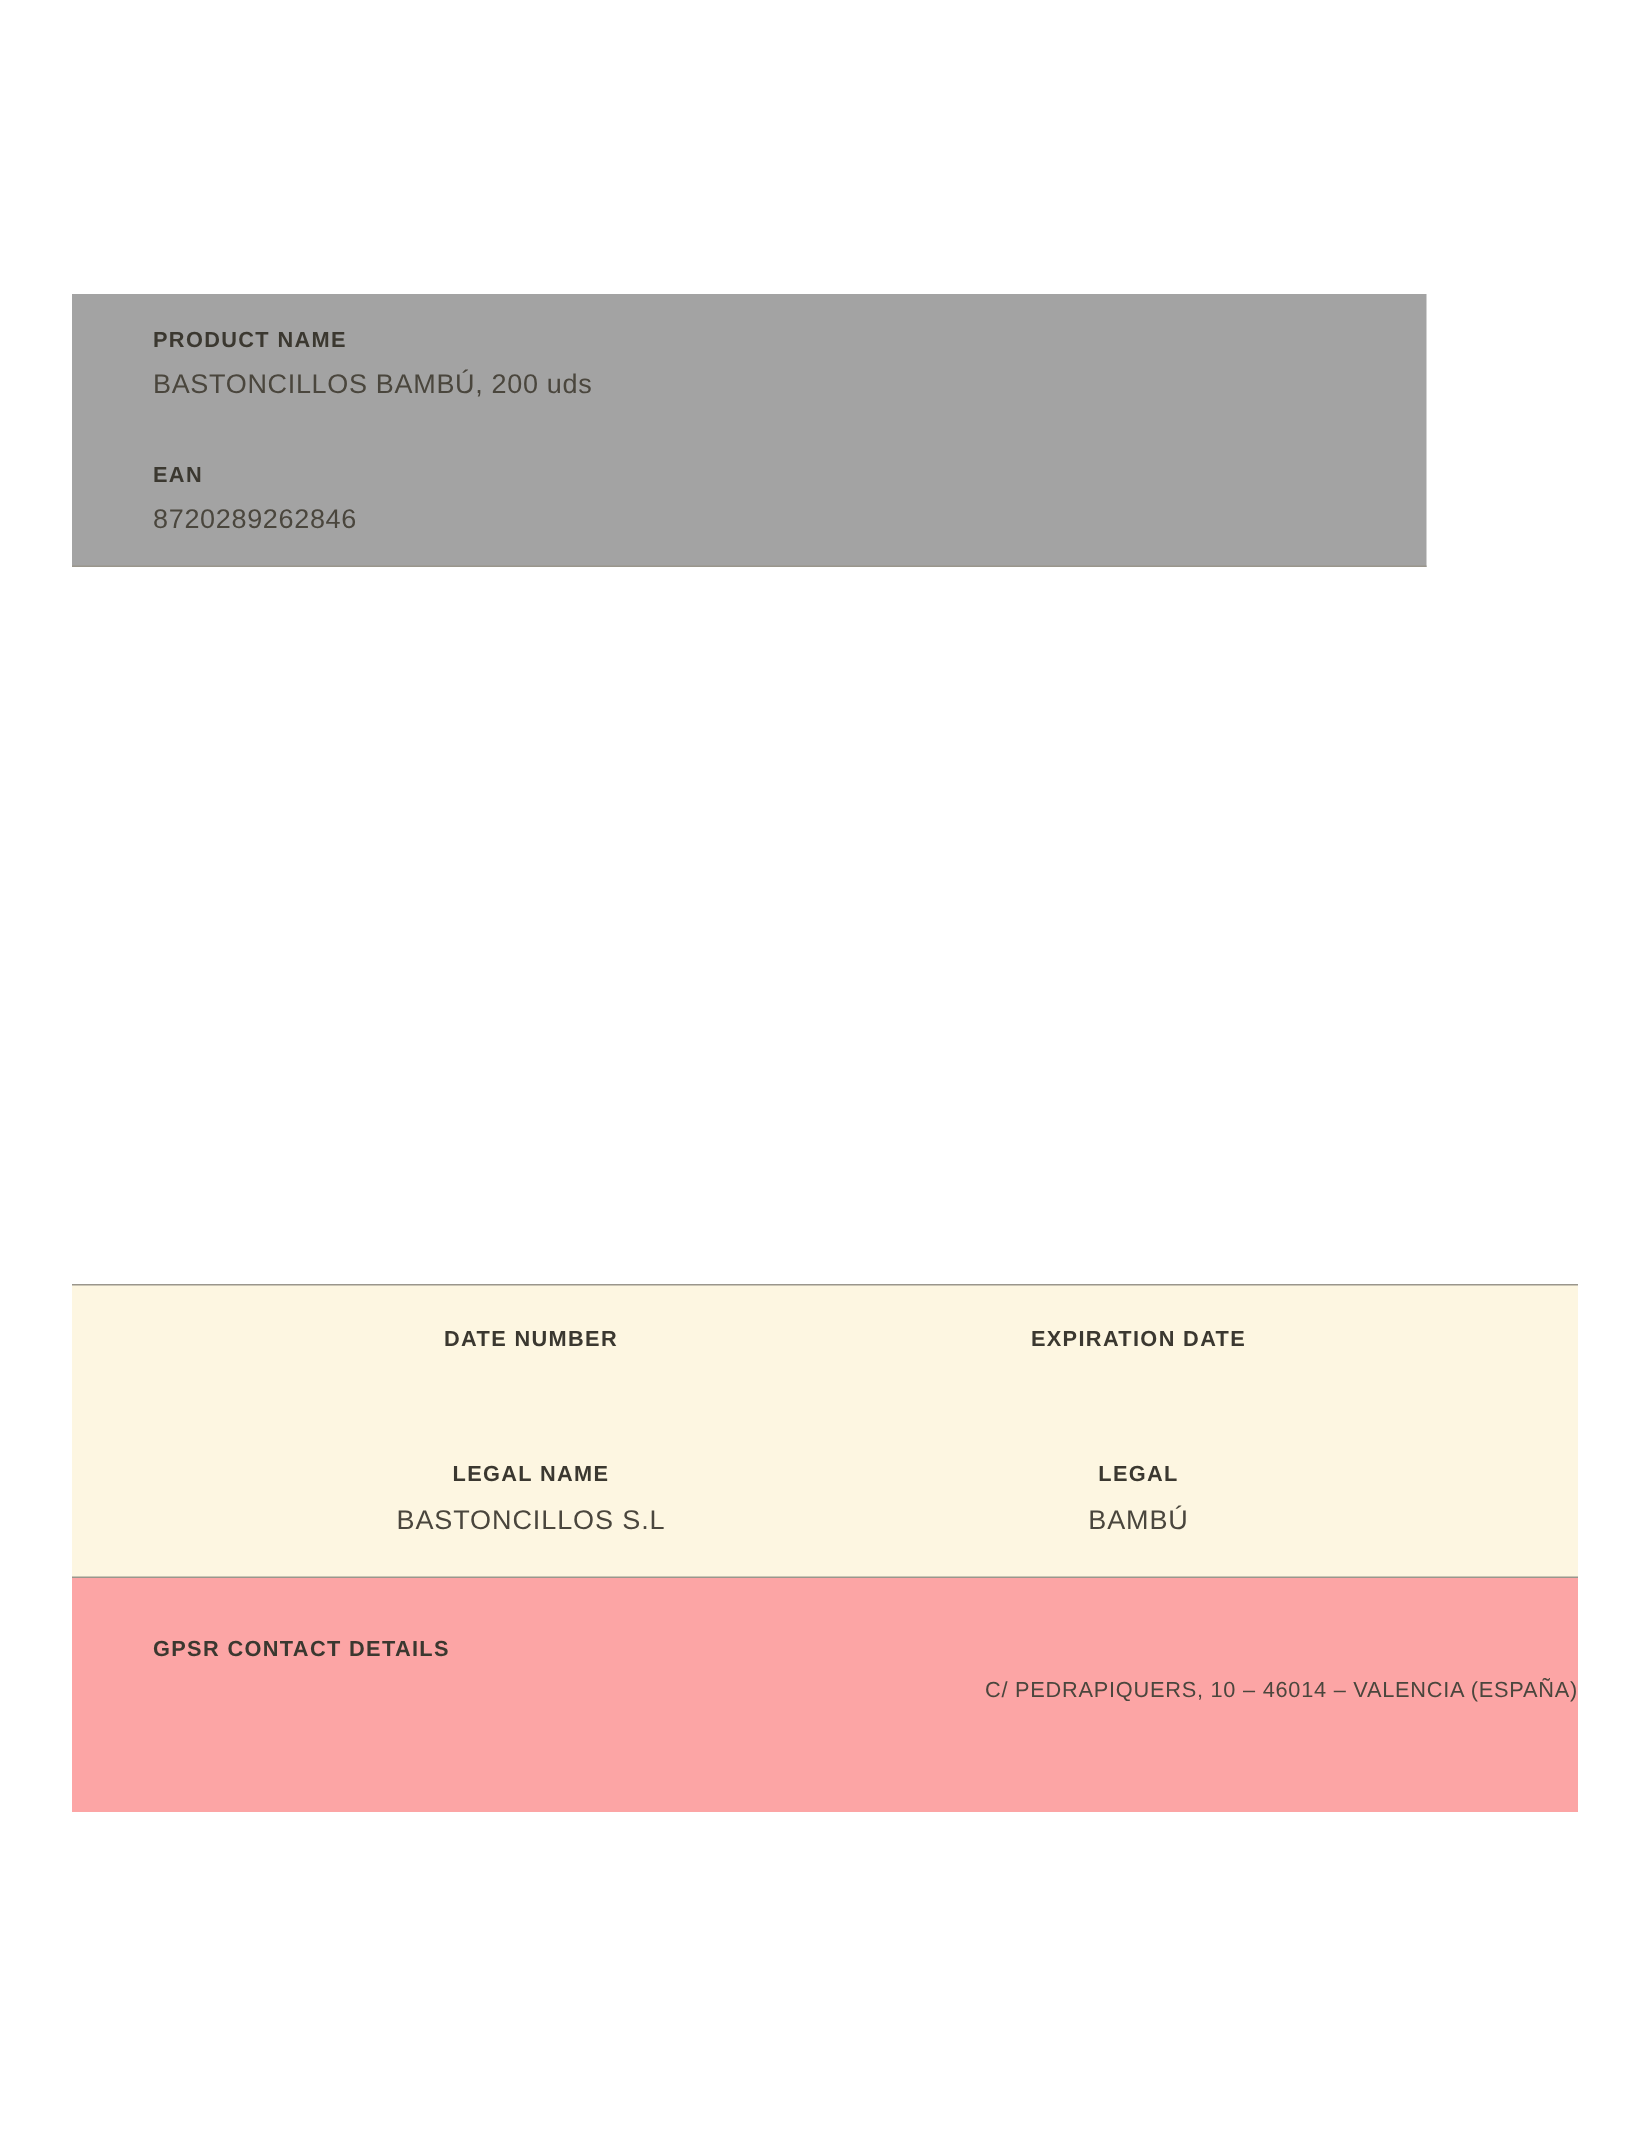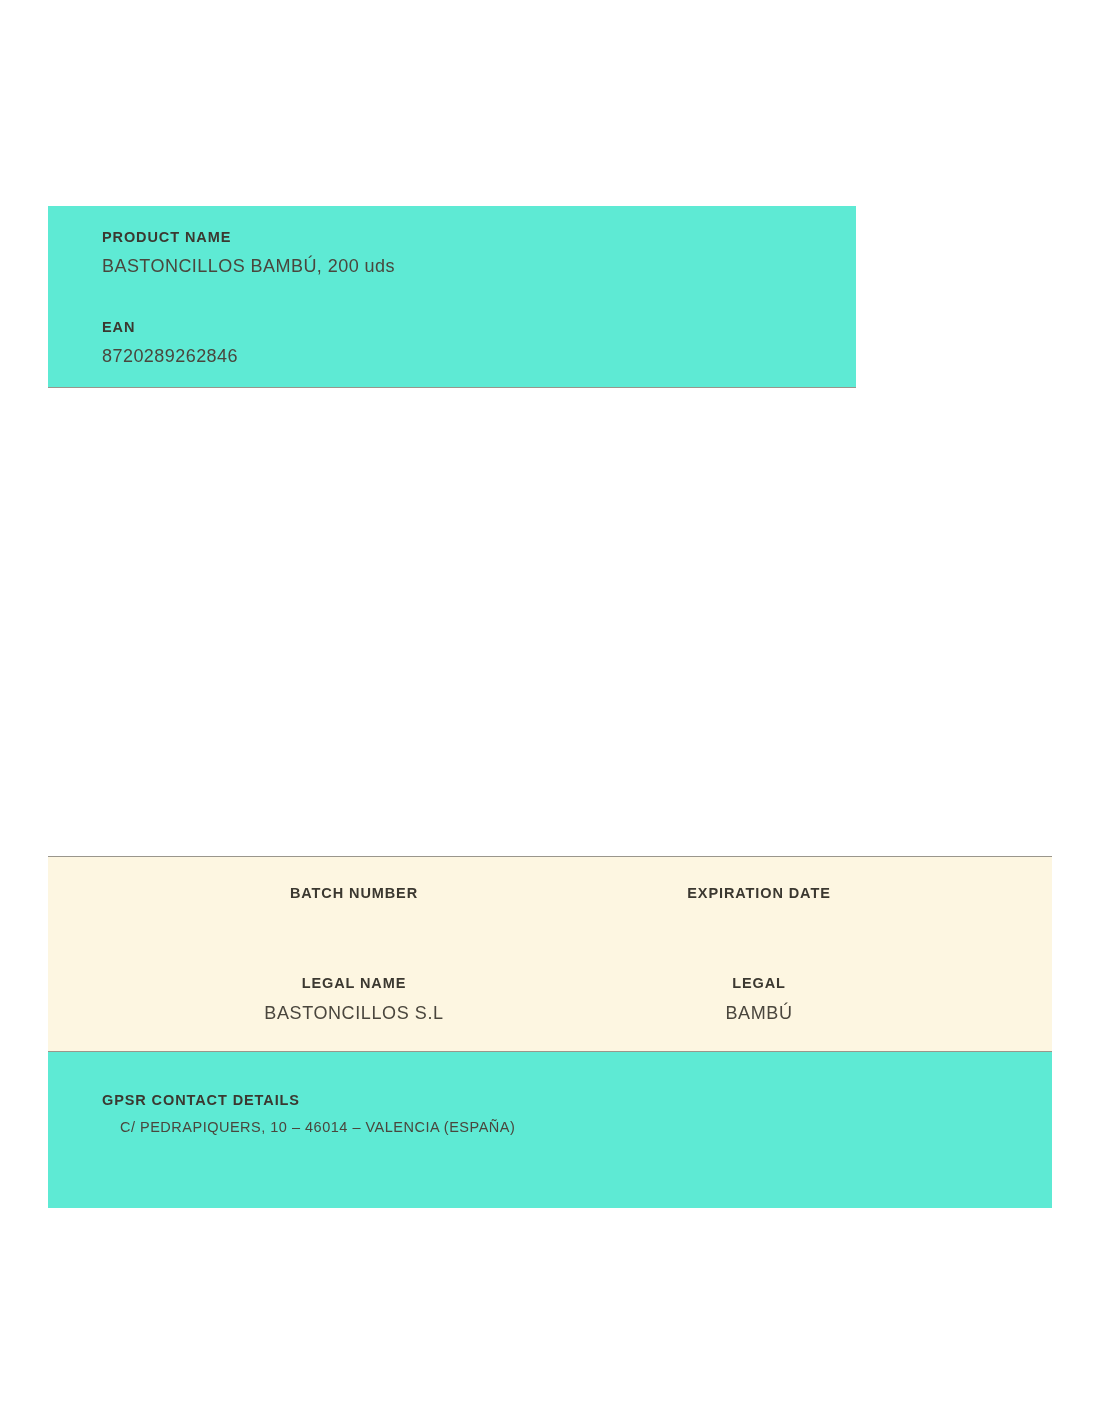--- a/index.html
+++ b/index.html
@@ -21,24 +21,24 @@
     left: 0;
     top: 0;
     width: 1100px;
     height: 1422px;
   }
 
   
   .product-block {
     position: absolute;
     left: 48px;
-    top: 206px;
-    width: 808px;
+    top: 196px;
+    width: 903px;
     height: 182px;
-    background: #5eead4;
+    background: #a3a3a3;
     border-bottom: 1.5px solid #9a968c;
     box-sizing: border-box;
   }
   .product-block .field {
     position: absolute;
     left: 54px;
   }
   .field-name { top: 23px; }
   .field-ean  { top: 113px; }
 
@@ -94,39 +94,39 @@
     letter-spacing: 0.6px;
   }
 
   
   .gpsr-block {
     position: absolute;
     left: 48px;
     top: 1052px;
     width: 1004px;
     height: 156px;
-    background: #5eead4;
+    background: #fca5a5;
     box-sizing: border-box;
   }
   .gpsr-label {
     position: absolute;
     left: 54px;
     top: 40px;
     font-size: 14.5px;
     font-weight: bold;
     letter-spacing: 0.9px;
     color: #3b3830;
     white-space: nowrap;
   }
   .gpsr-value {
     position: absolute;
     left: 0;
     top: 67px;
     width: 100%;
-    text-align: left;
+    text-align: right;
     padding-left: 72px;
     box-sizing: border-box;
     font-size: 14.5px;
     letter-spacing: 0.5px;
     color: #4a463d;
     white-space: nowrap;
   }
 </style>
 </head>
 <body>
@@ -140,21 +140,21 @@
     </div>
     <div class="field field-ean">
       <p class="label">EAN</p>
       <p class="value">8720289262846</p>
     </div>
   </div>
 
   <div class="detail-block">
     <div class="detail-row row-1">
       <div class="cell col-a">
-        <p class="label">BATCH NUMBER</p>
+        <p class="label">DATE NUMBER</p>
         <p class="value"></p>
       </div>
       <div class="cell col-b">
         <p class="label">EXPIRATION DATE</p>
         <p class="value"></p>
       </div>
     </div>
     <div class="detail-row row-2">
       <div class="cell col-a">
         <p class="label">LEGAL NAME</p>

